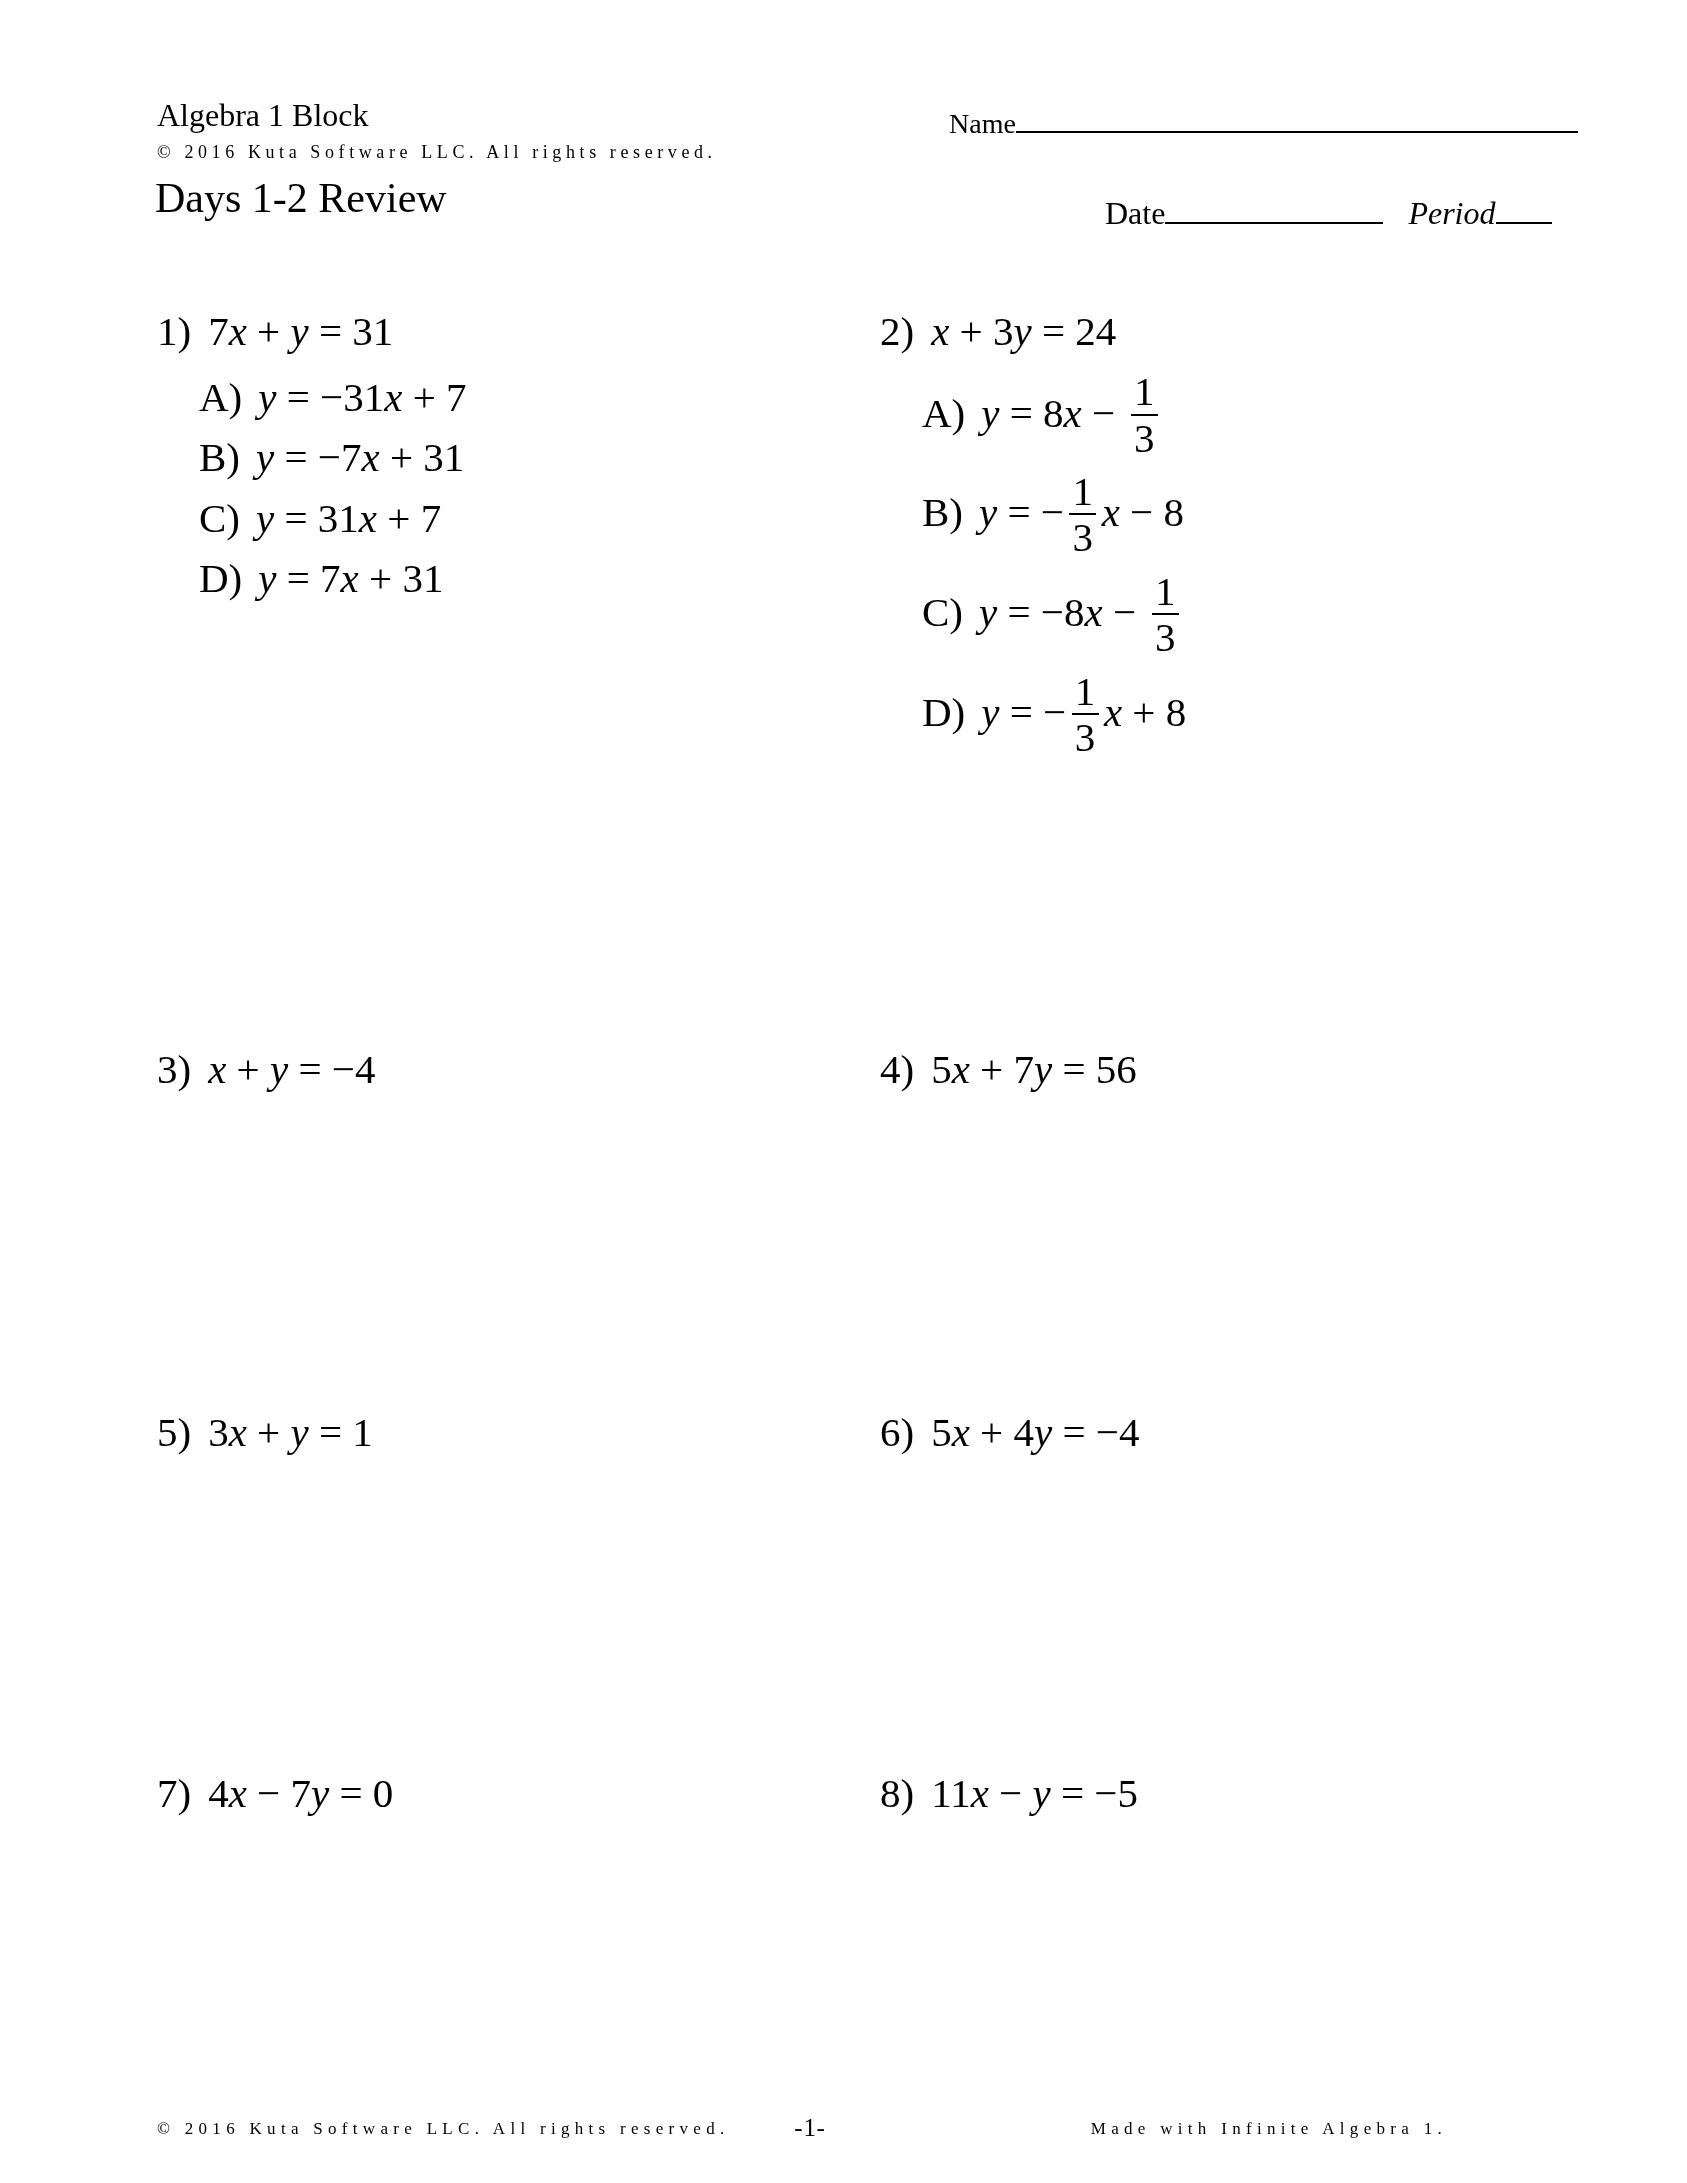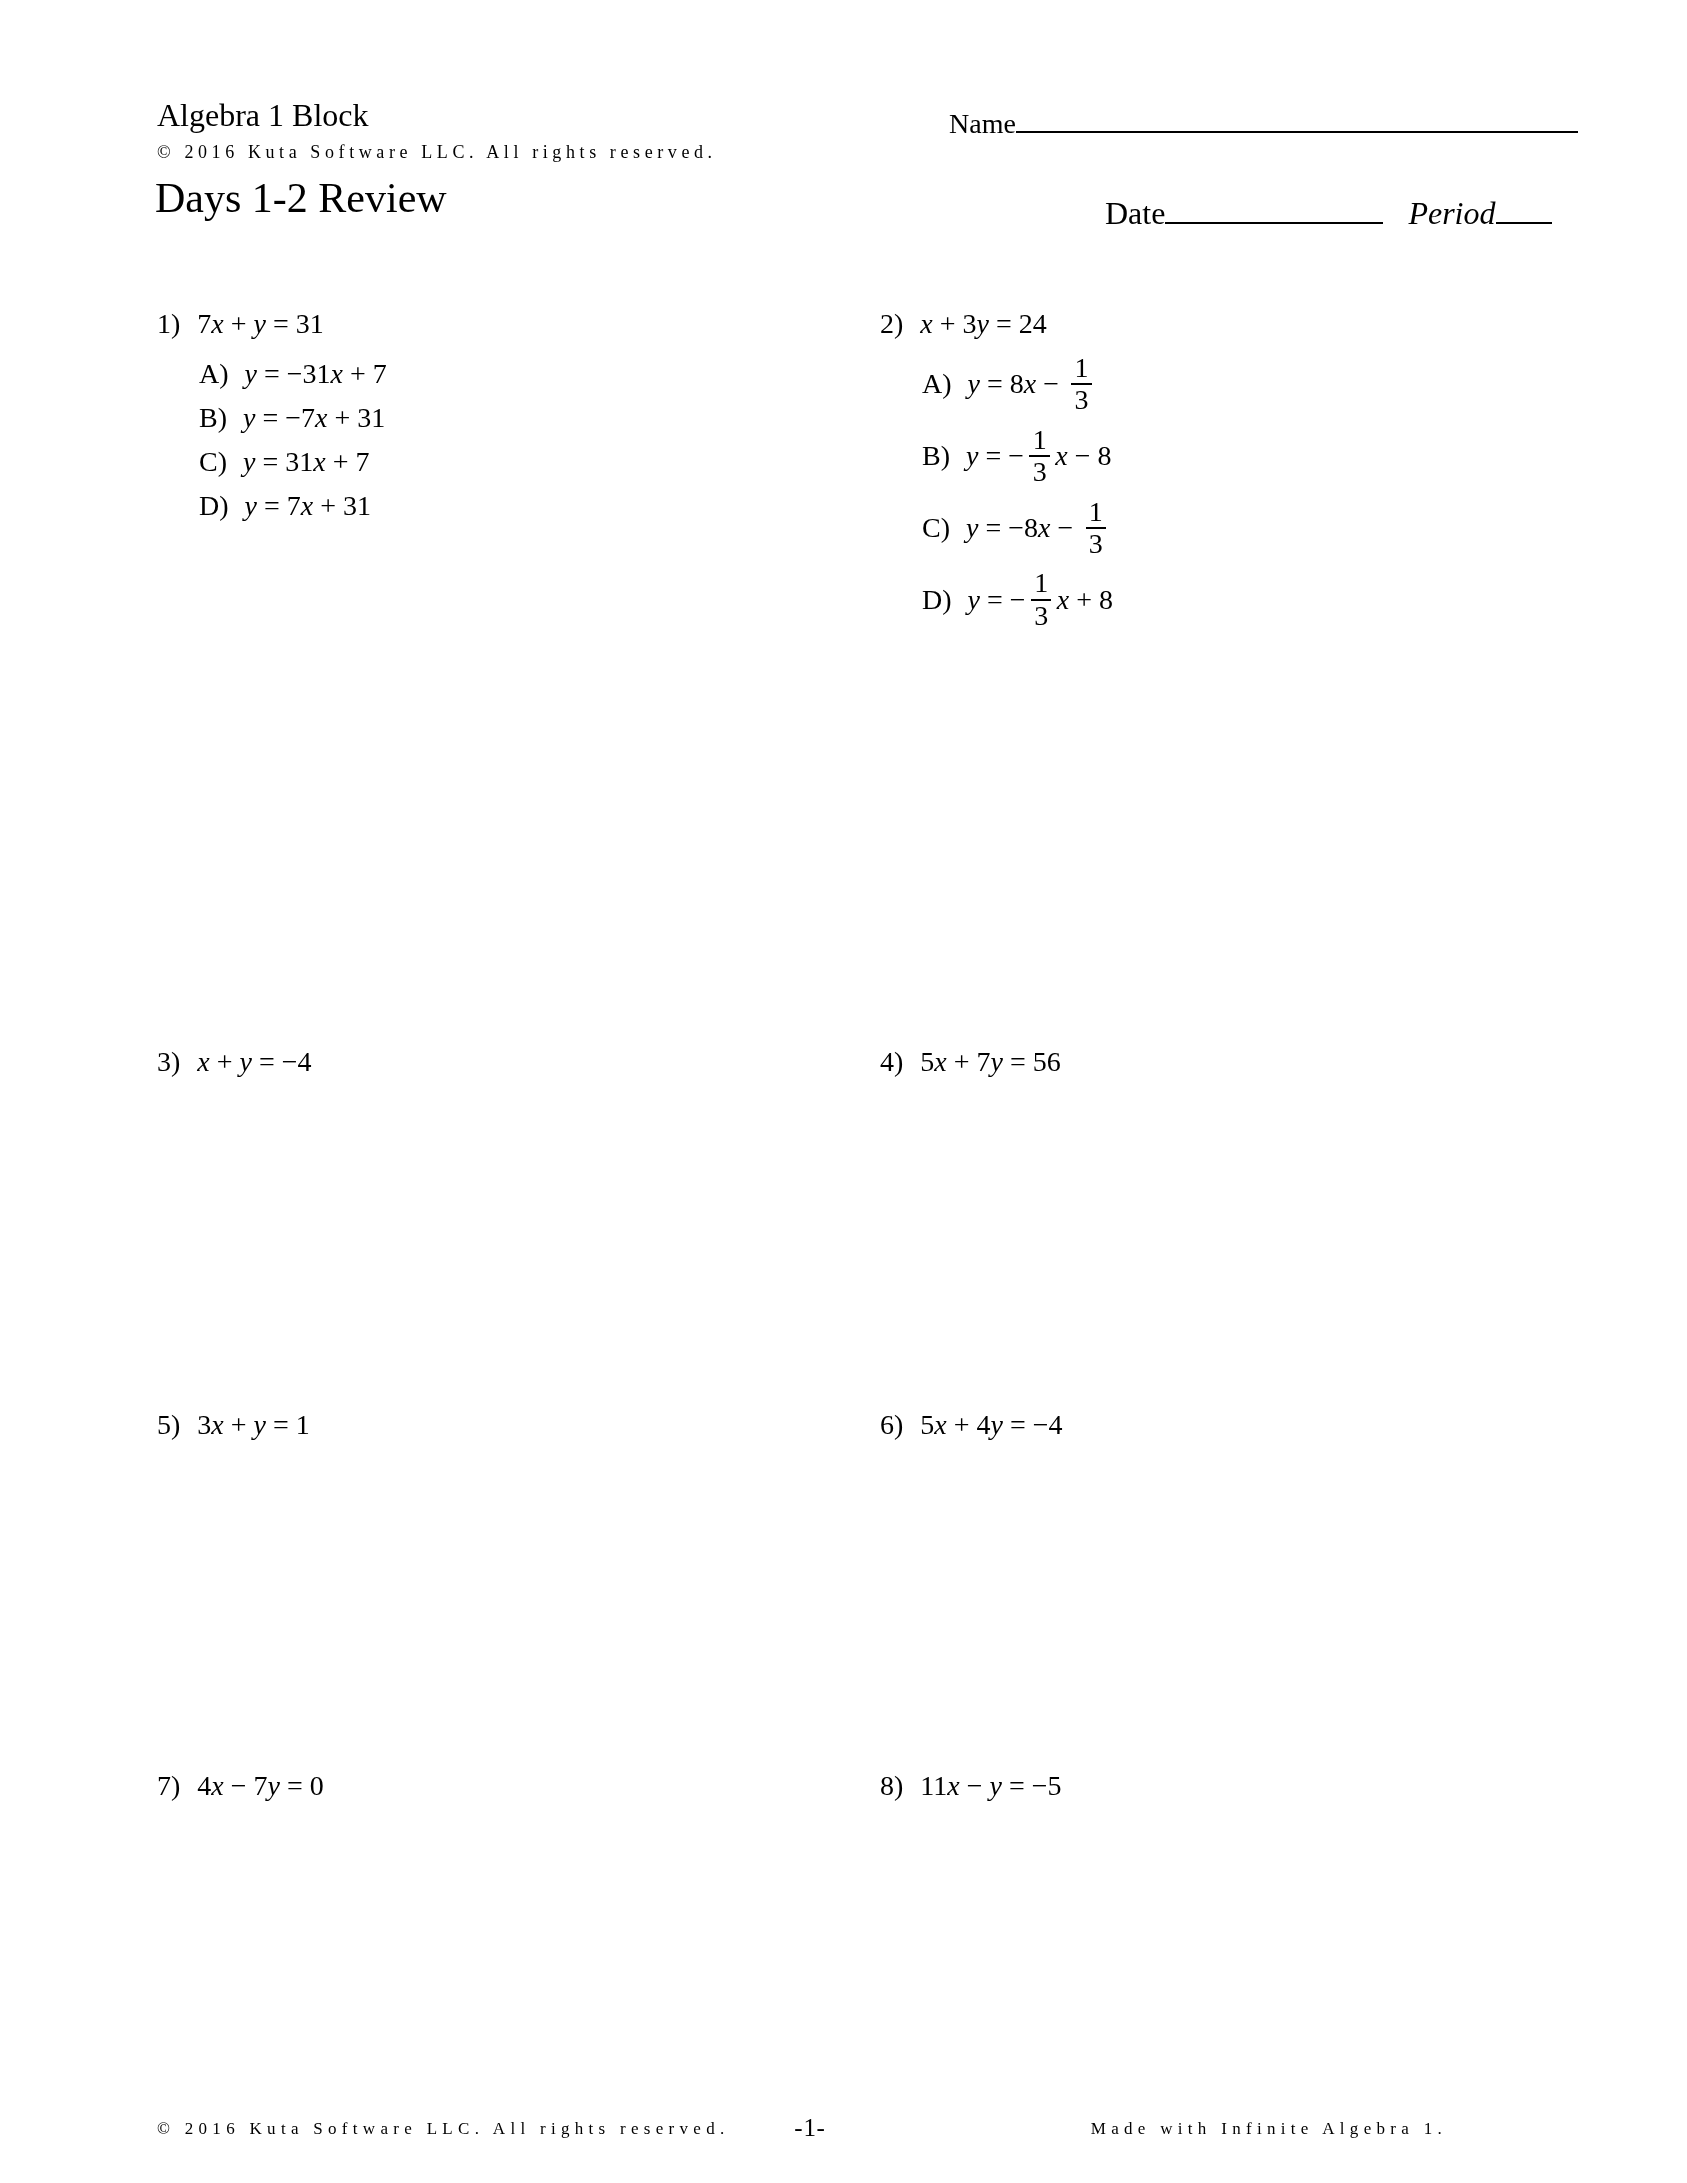--- a/index.html
+++ b/index.html
@@ -21,21 +21,21 @@
     position: absolute; left: 157px; top: 142px;
     font-size: 18px; letter-spacing: 4.6px; white-space: nowrap;
   }
   .title { position: absolute; left: 155px; top: 163px; font-size: 42px; font-weight: normal; margin-top: 11px; }
   .date-row { position: absolute; left: 1105px; top: 188px; font-size: 32px; white-space: nowrap; }
   .date-blank { width: 218px; }
   .period-label { margin-left: 25px; font-style: italic; }
   .period-blank { width: 56px; }
   .instruction { position: absolute; left: 156px; top: 242px; font-size: 32px; font-weight: bold; }
 
-  .problem { position: absolute; font-size: 28px; line-height: 1.25; }
+  .problem { position: absolute; font-size: 41px; line-height: 1.25; }
   .p1 { left: 157px;  top: 306px; }
   .p2 { left: 880px; top: 306px; }
   .p3 { left: 157px;  top: 1044px; }
   .p4 { left: 880px; top: 1044px; }
   .p5 { left: 157px;  top: 1407px; }
   .p6 { left: 880px; top: 1407px; }
   .p7 { left: 157px;  top: 1768px; }
   .p8 { left: 880px; top: 1768px; }
 
   .prob-number { display: inline-block; margin-right: 17px; }

